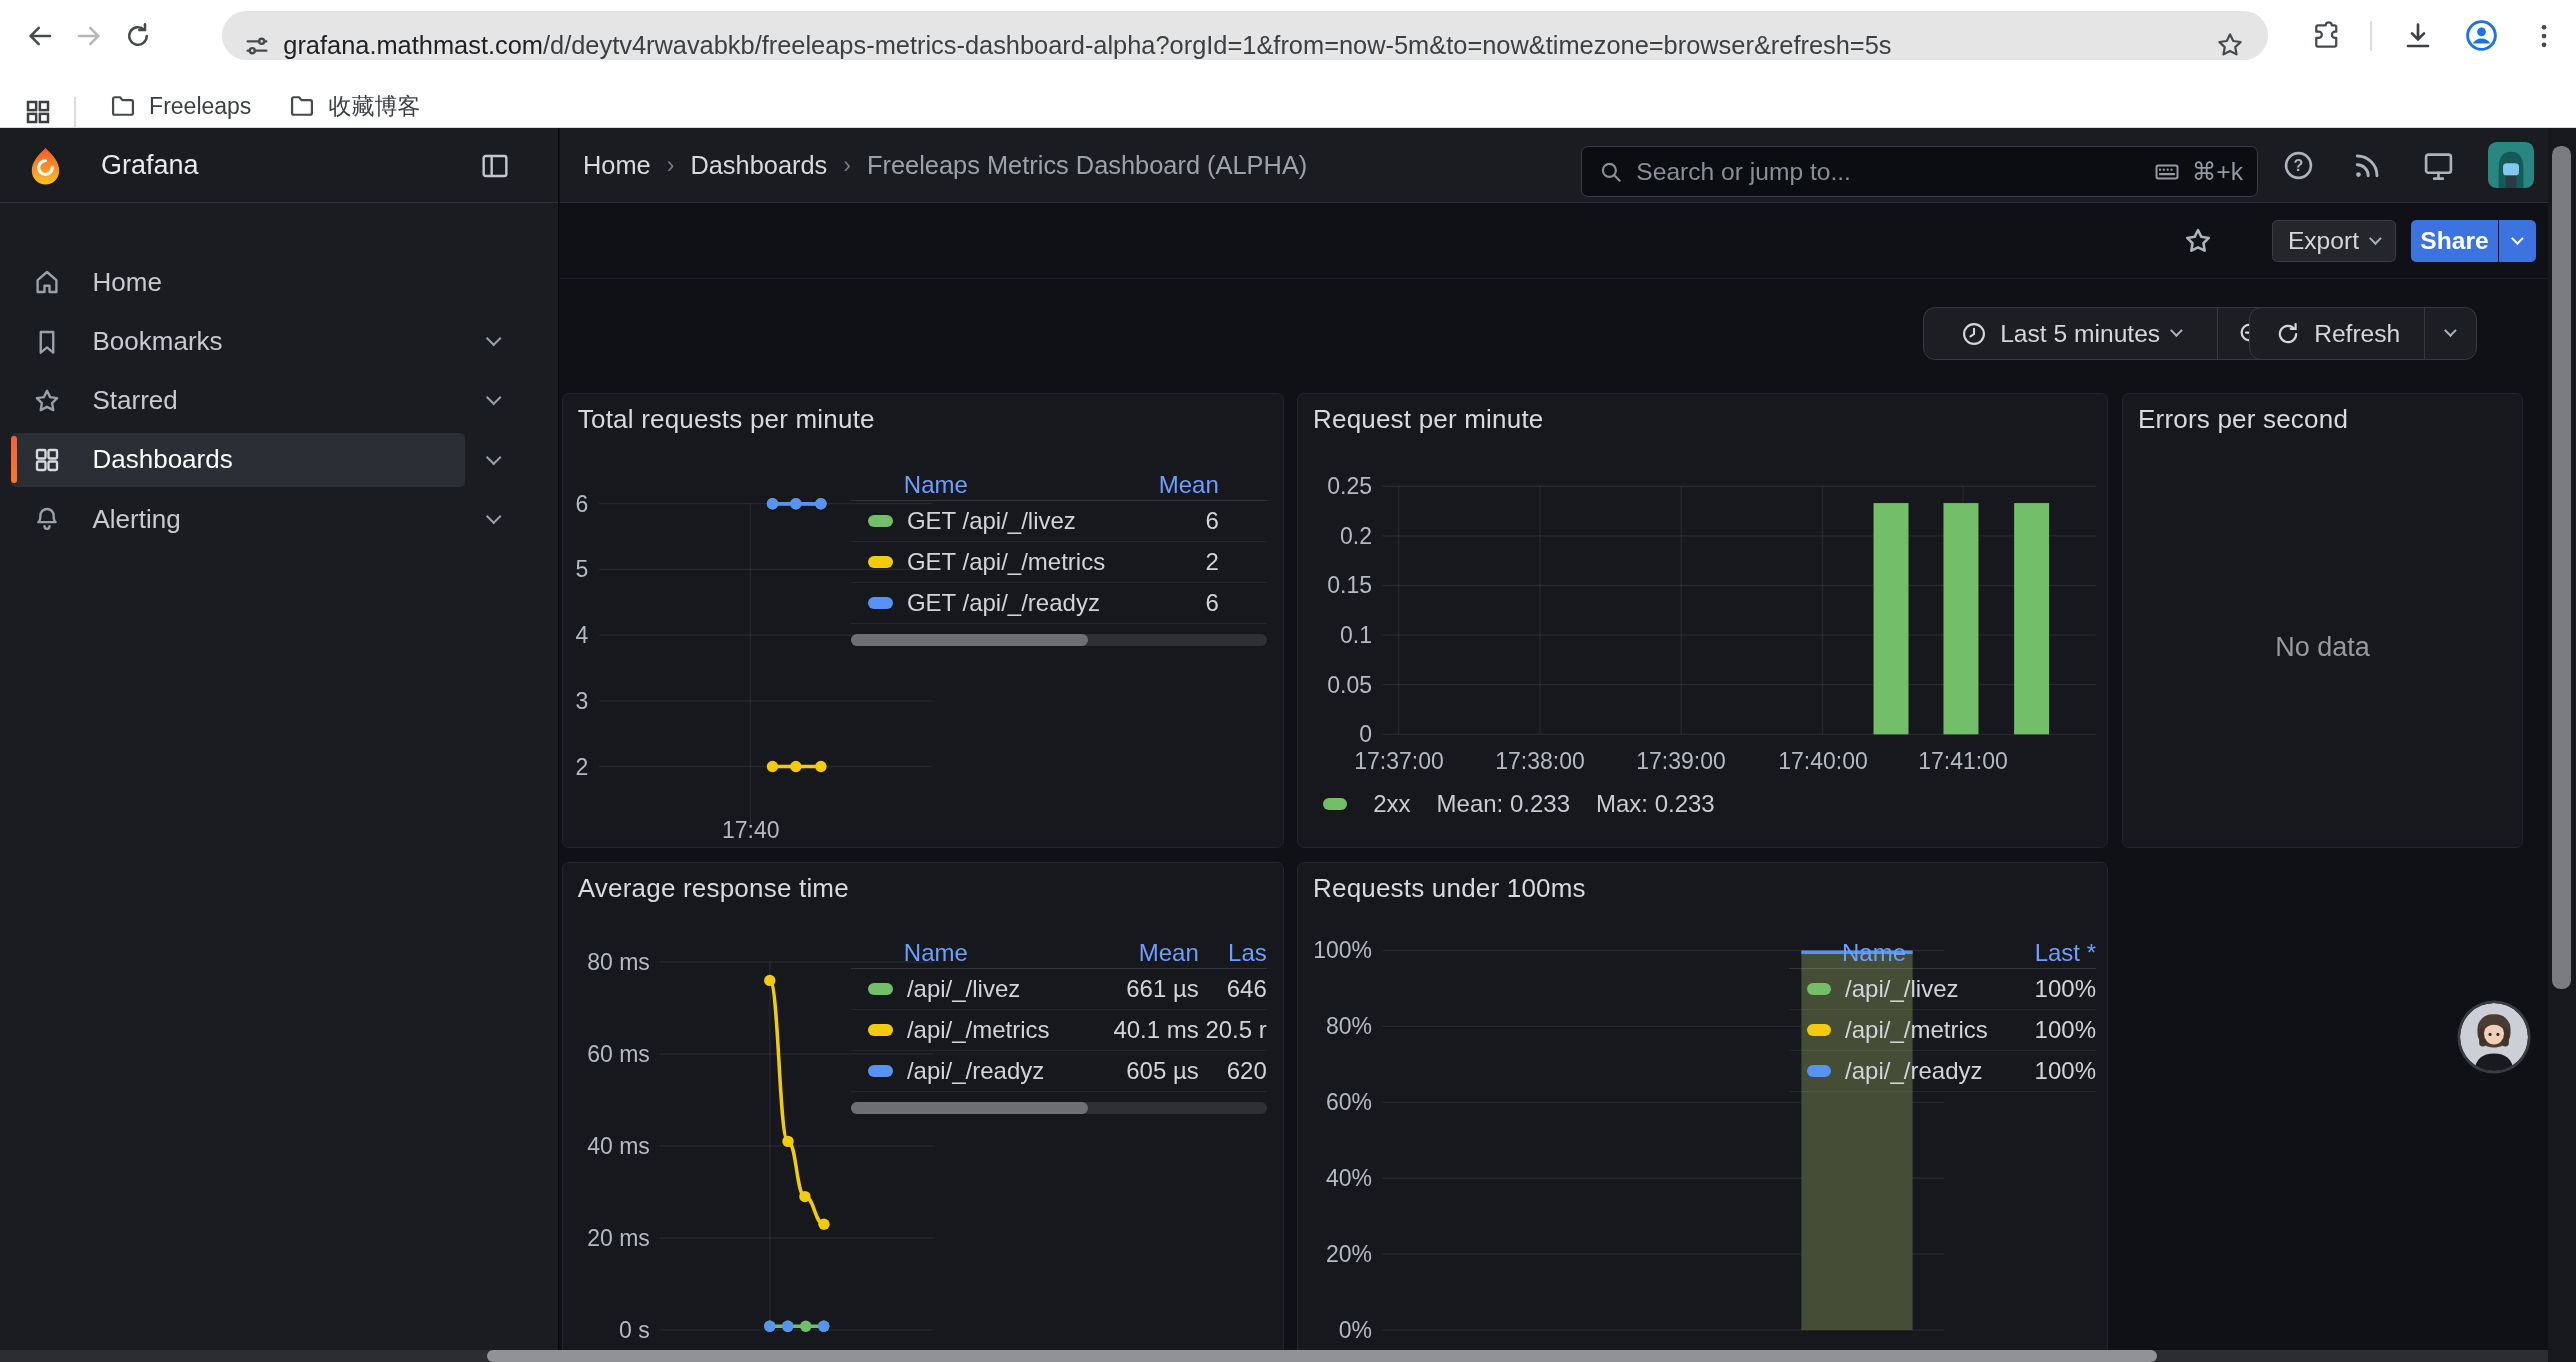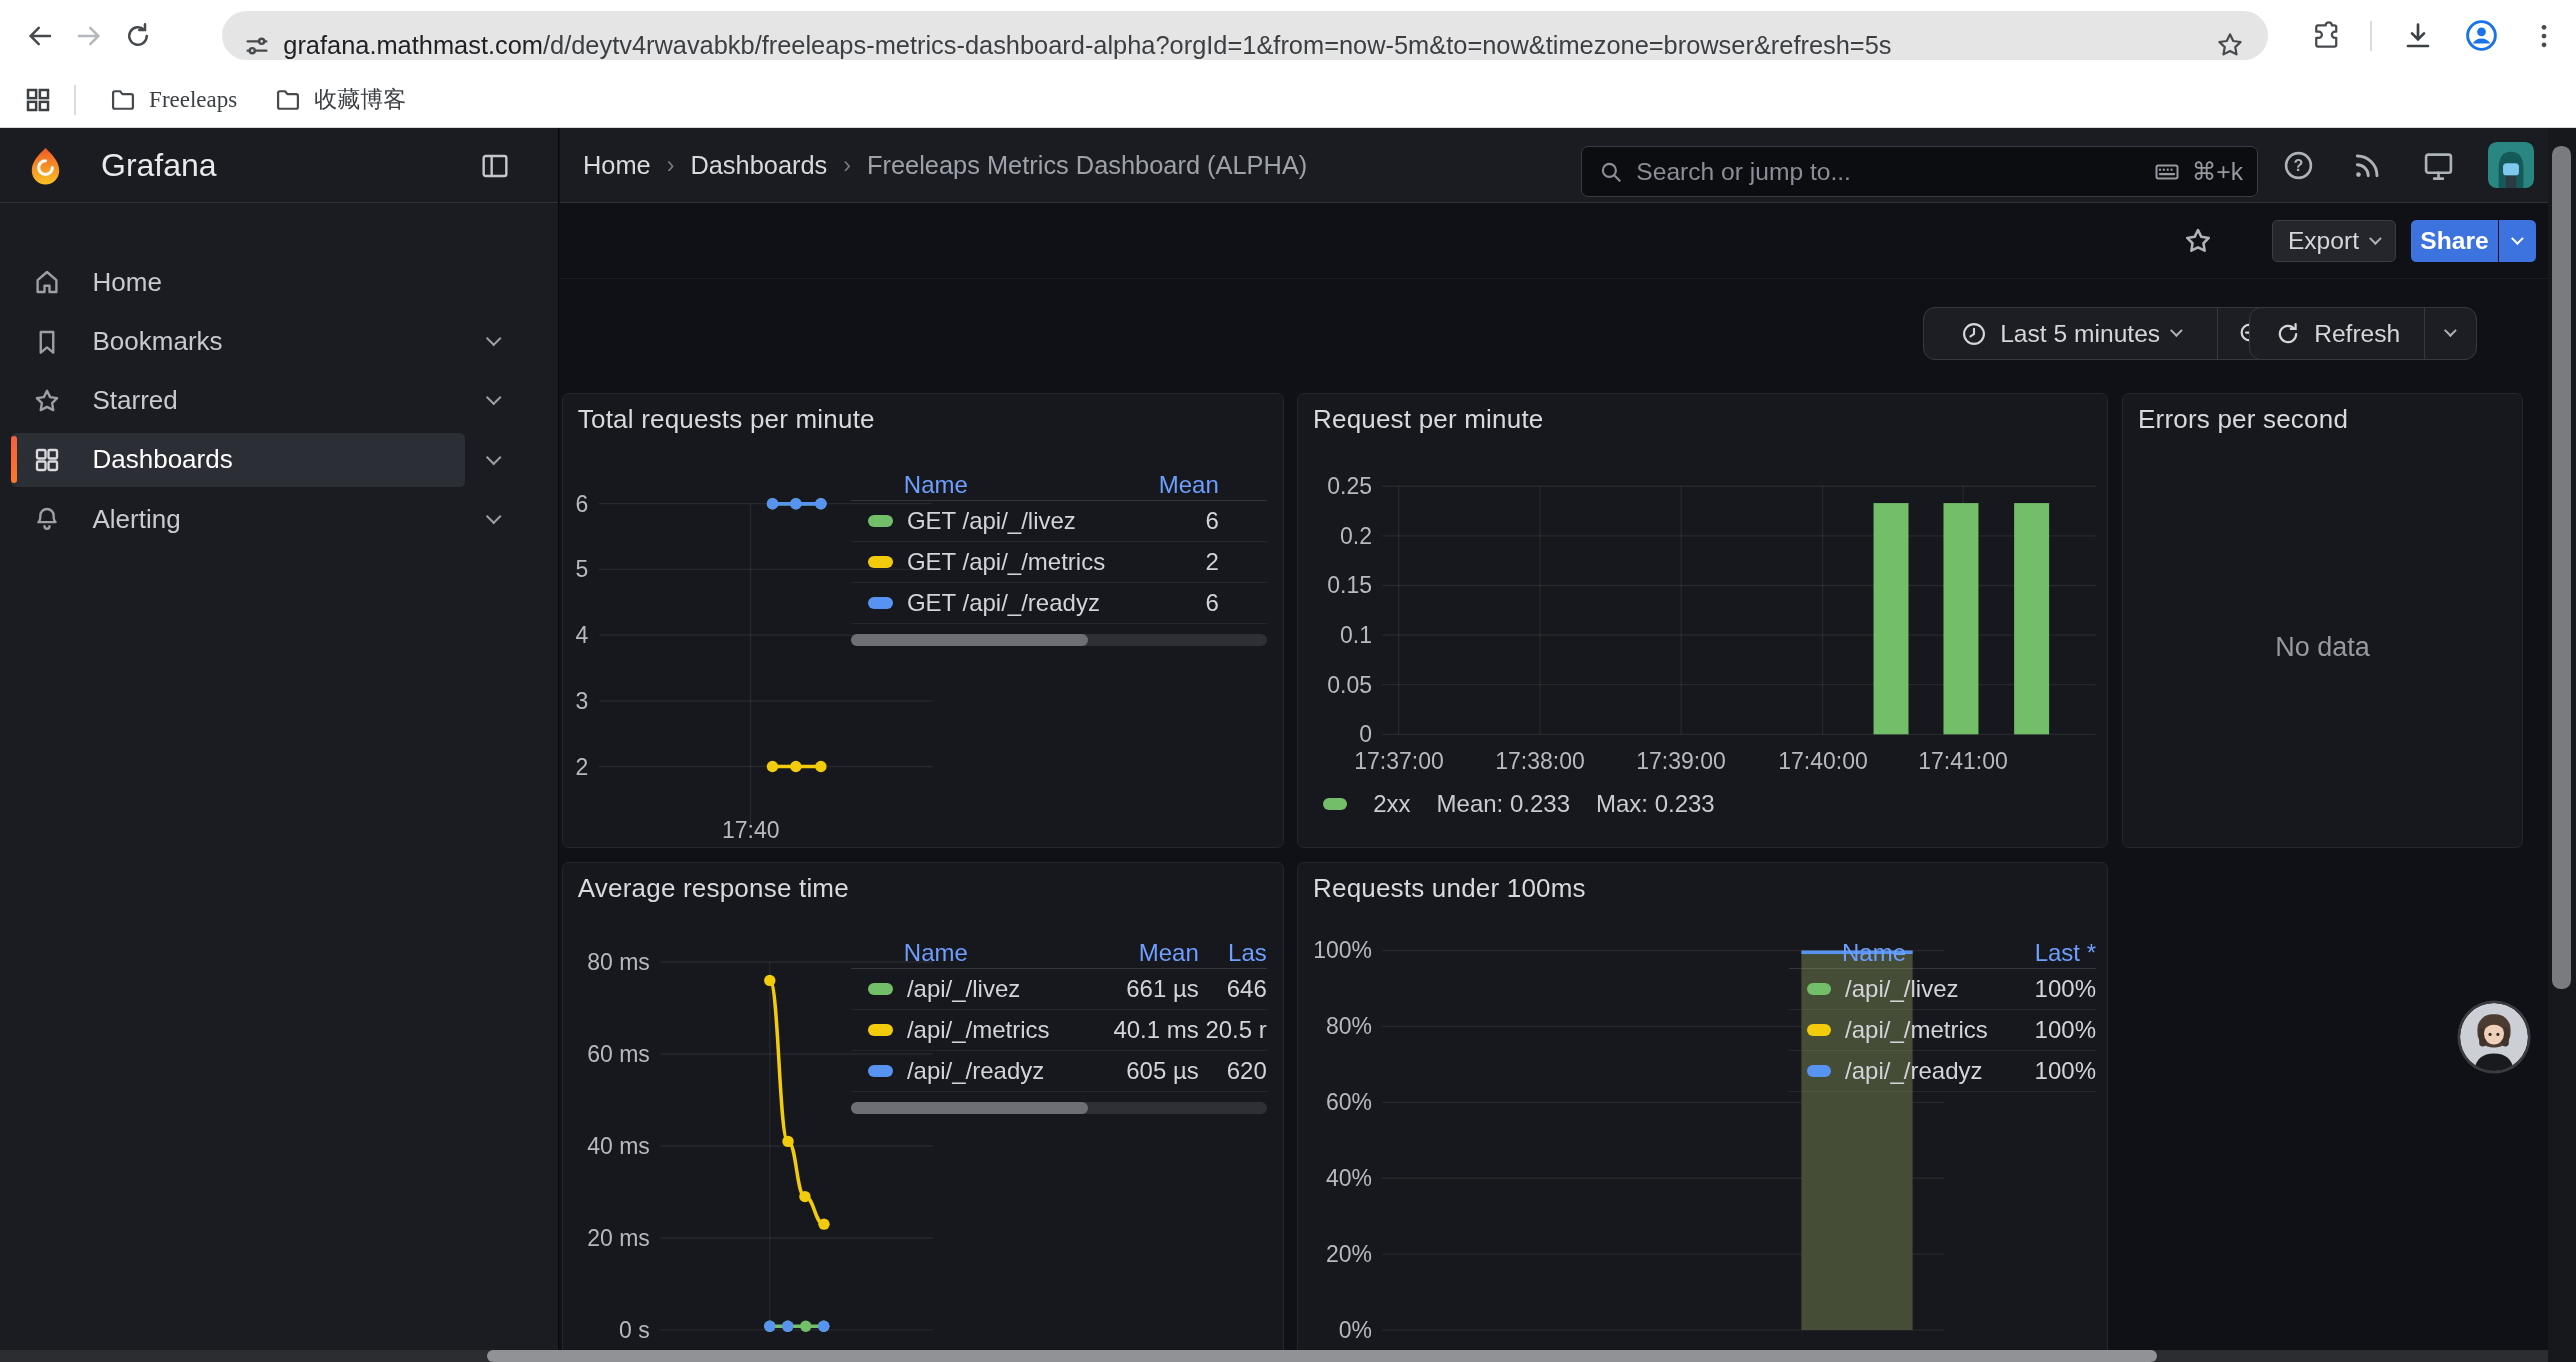--- a/index.html
+++ b/index.html
@@ -11,26 +11,26 @@
   }
   svg{display:block}
   
   .chrome-top{position:absolute;left:0;top:0;width:2576px;height:72px;background:#fff;display:flex;align-items:center;}
   .nav-btn{width:49px;height:49px;border-radius:50%;display:flex;align-items:center;justify-content:center;flex:none;}
   .nav-btn.back{margin-left:15px}
   .url-pill{position:absolute;left:222px;top:11.4px;width:2046px;height:49px;border-radius:24.6px;background:#e5e5e5;display:flex;align-items:flex-end;}
   .url-text{font-size:25.4px;color:#3c4043;white-space:nowrap;margin-left:12.3px;flex:1;overflow:hidden}
   .chrome-right{position:absolute;right:17.5px;top:11.4px;height:49px;display:flex;align-items:center;gap:30px;}
   .vdiv{width:1.8px;height:30px;background:#dadce0}
-  .bookmarks-bar{position:absolute;left:0;top:72px;width:2576px;height:56px;background:#fff;border-bottom:0.9px solid #d7dade;display:flex;align-items:center;font-family:Liberation Serif, serif;}
+  .bookmarks-bar{position:absolute;left:0;top:72px;width:2576px;height:56px;background:#fff;border-bottom:0.9px solid #d7dade;display:flex;align-items:flex-end;}
   .bm-chip{display:flex;align-items:center;gap:12.3px;height:42px;padding:0 14px;border-radius:21px;color:#3c4043;font-size:23px;}
   
   .sidebar{position:absolute;left:0;top:128px;width:559px;bottom:0;background:var(--chrome);border-right:1.8px solid #08090b;}
   .sb-header{height:75px;display:flex;align-items:center;border-bottom:0.9px solid rgba(204,204,220,.12);position:relative}
-  .brand{font-size:32px;color:#e8e9ec;margin-left:36px}
+  .brand{font-size:27px;color:#e8e9ec;margin-left:36px}
   .sb-collapse{position:absolute;left:479px;top:22px}
   .sb-nav{position:absolute;left:0;top:127px;right:0}
   .sb-item{position:relative;height:54px;margin:0 0 5.3px 10.5px;width:454px;border-radius:5.3px;display:flex;align-items:center;color:#c8cad0;font-size:26px;}
   .sb-item .sb-ic{position:absolute;left:21px;top:12.3px}
   .sb-item .sb-label{margin-left:82px}
   .sb-item.active{background:#2c2e35;color:#fff}
   .sb-item.active .accent{position:absolute;left:0;top:3.5px;width:6.1px;height:47px;border-radius:3.5px;background:linear-gradient(#f55f3e,#fa7a28);}
   .sb-chev{position:absolute;top:0;height:54px;width:35px;display:flex;align-items:center;justify-content:center;}
   .chev{width:11.4px;height:11.4px;border-right:2.6px solid #9ba0a8;border-bottom:2.6px solid #9ba0a8;transform:rotate(45deg);margin-top:-5.3px}
   .chev.sm{width:8.8px;height:8.8px;border-width:2.2px}

